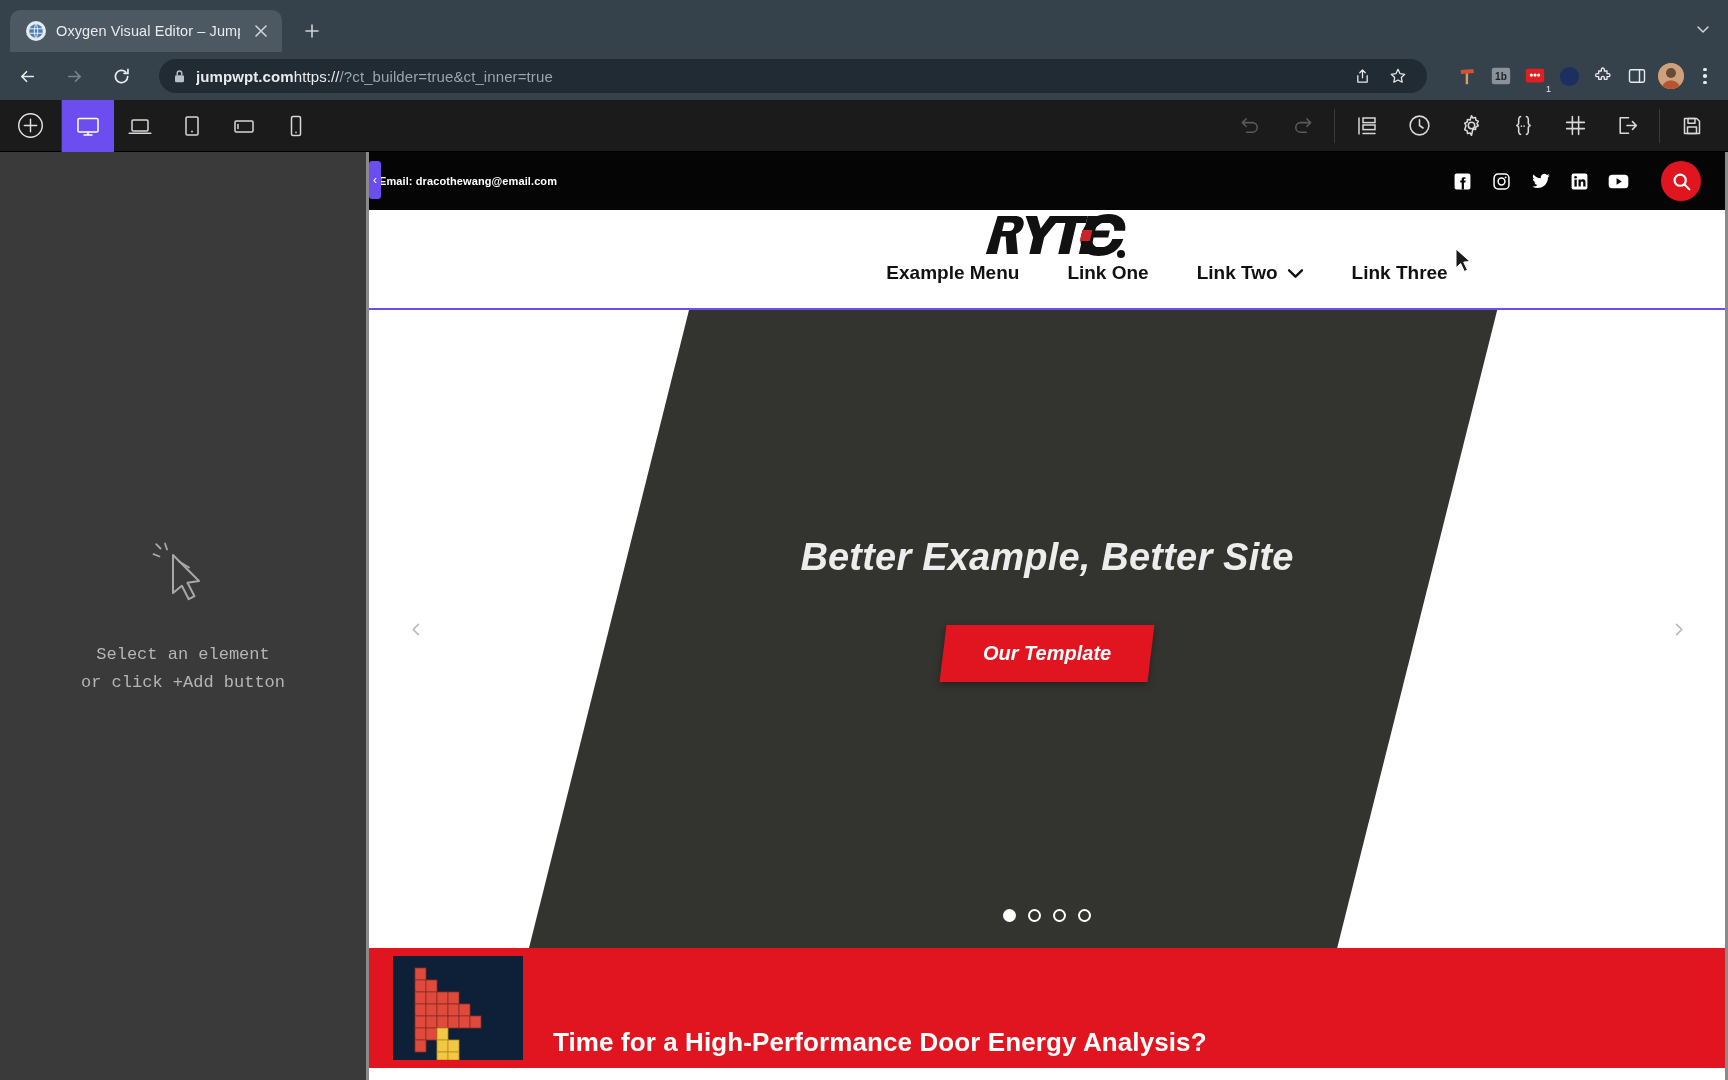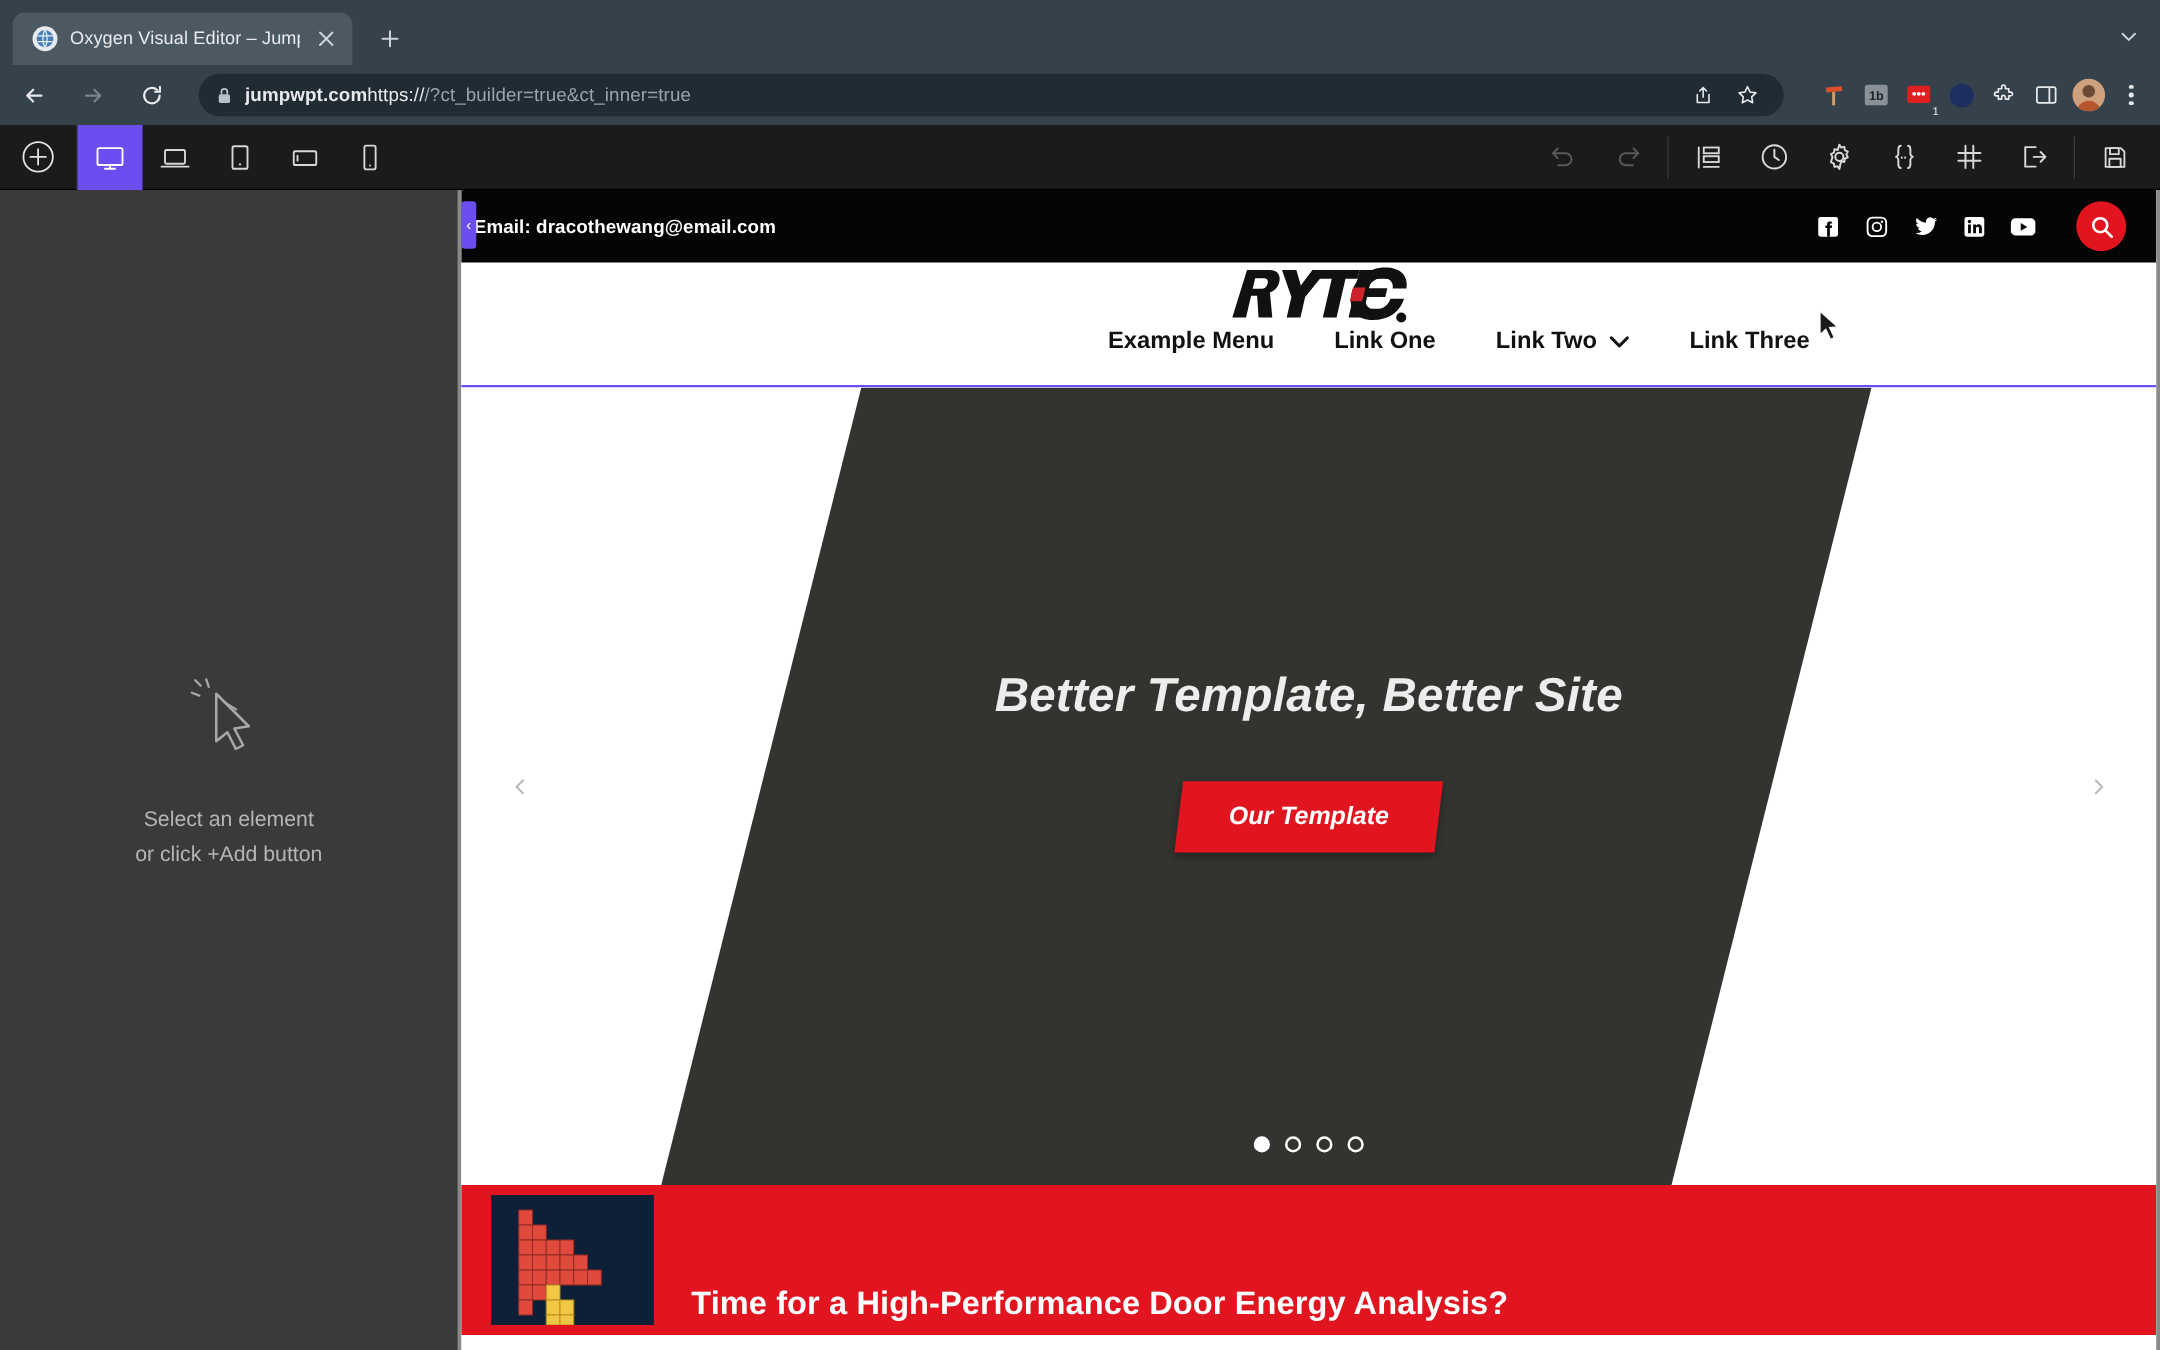--- a/index.html
+++ b/index.html
@@ -121,37 +121,37 @@
 
   
   .workspace { flex: 1 1 auto; display: flex; min-height: 0; background: #1b1b1b; }
 
   .oxy-sidebar {
     width: 366px; background: #3a3a3a; flex: 0 0 auto;
     display: flex; flex-direction: column; align-items: center; justify-content: center;
     color: #adadad;
   }
   .sb-cursor { margin-bottom: 26px; }
-  .sb-line { font-size: 17px; line-height: 28px; color: #b5b5b5; text-align: center; }
+  .sb-line { font-size: 17px; line-height: 28px; color: #b5b5b5; text-align: center; font-family: Liberation Mono, monospace; }
 
   .canvas-wrap {
     flex: 1 1 auto; background: #8a8a8a; position: relative; overflow: hidden;
     display: flex; justify-content: center;
   }
   .canvas {
     width: 1356px; background: #fff; position: relative; overflow: hidden;
     height: 100%;
   }
 
   
   .site-topbar {
     background: #050505; height: 58px; display: flex; align-items: center;
     padding: 0 24px 0 10px; position: relative;
   }
-  .topbar-email { color: #fff; font-size: 15px; font-weight: bold; letter-spacing: .1px; }
+  .topbar-email { color: #fff; font-size: 11px; font-weight: bold; letter-spacing: .1px; }
   .topbar-right { margin-left: auto; display: flex; align-items: center; gap: 18px; }
   .soc { width: 21px; height: 21px; display: flex; align-items: center; justify-content: center; color: #fff; }
   .search-circle {
     width: 40px; height: 40px; border-radius: 50%; background: #e0151f;
     display: flex; align-items: center; justify-content: center; margin-left: 14px;
   }
   .ox-handle {
     position: absolute; left: 0; top: 9px; width: 12px; height: 38px;
     background: #6c4ef0; border-radius: 3px;
     display: flex; align-items: center; justify-content: center;
@@ -563,21 +563,21 @@
             <a href="#">
               <span>Link Three</span>
             </a>
           </nav>
 
         </div>
 
         <div class="hero">
           <div class="hero-slant"></div>
           <div class="hero-inner">
-            <div class="hero-title">Better Template, Better Site</div>
+            <div class="hero-title">Better Example, Better Site</div>
             <div class="hero-cta">
               <span>Our Template</span>
             </div>
           </div>
           <div class="hero-arrow left">
             <svg width="13" height="13" viewBox="0 0 14 14" fill="none" stroke="#b9b9b9" stroke-width="1.8" stroke-linecap="round" stroke-linejoin="round">
               <path d="M9 1.5L3.5 7 9 12.5"></path>
             </svg>
           </div>
           <div class="hero-arrow right">

